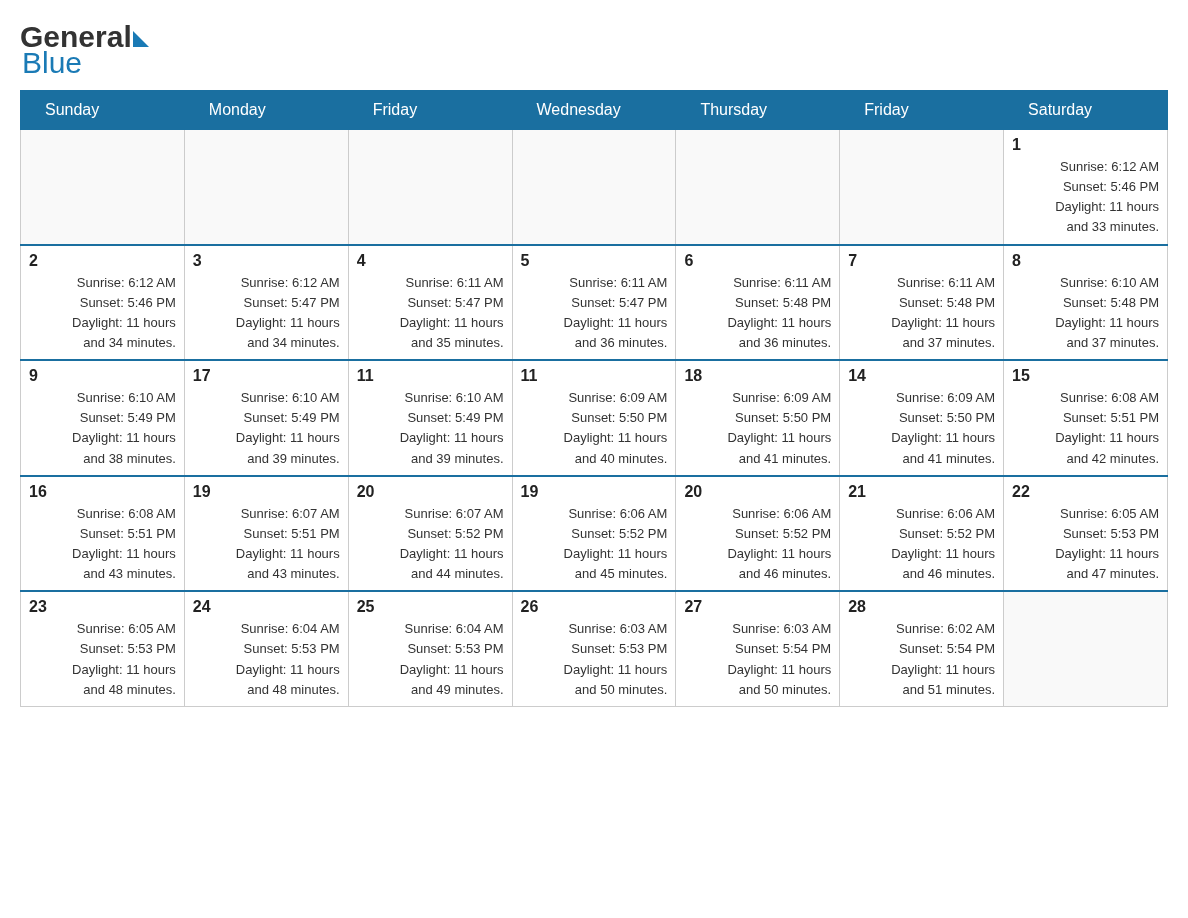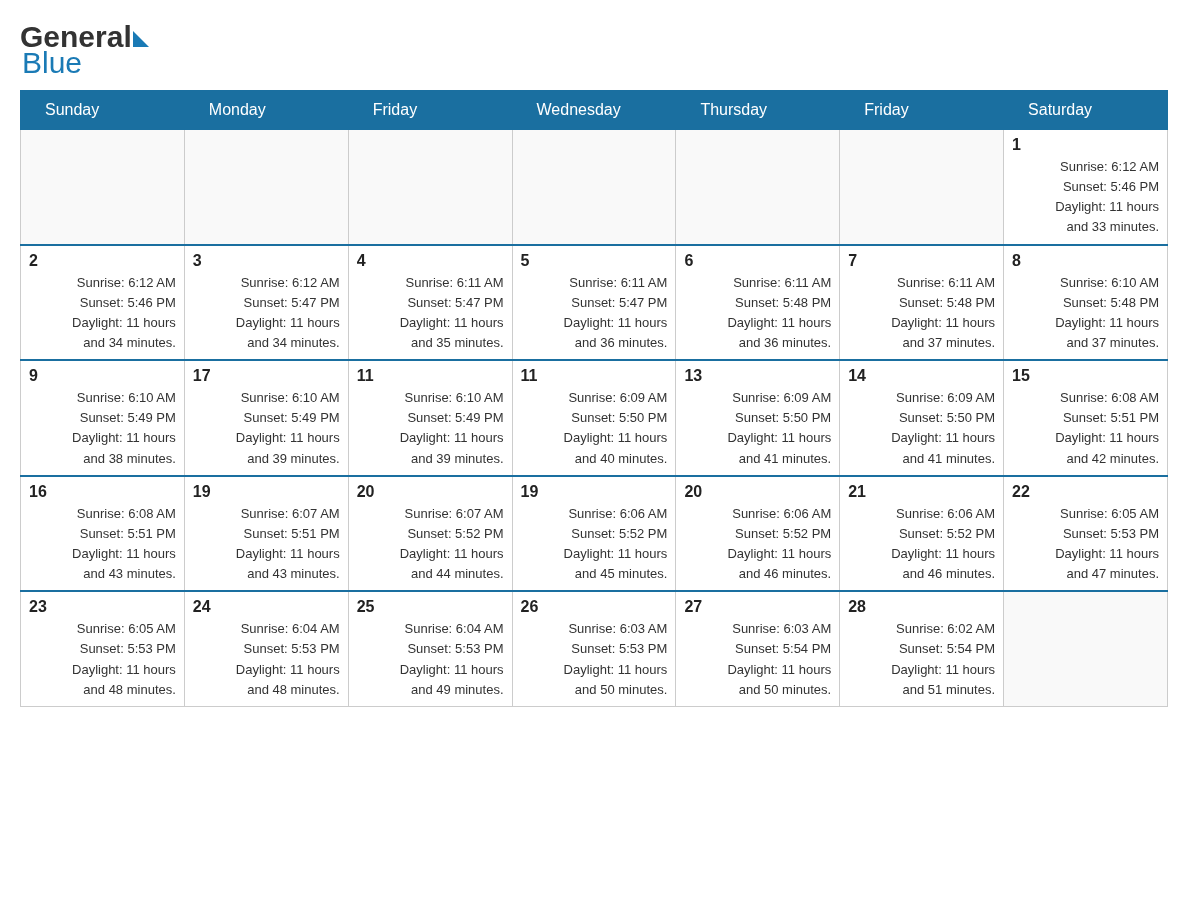--- a/index.html
+++ b/index.html
@@ -185,21 +185,21 @@
         </td>
         <td>
           <span class="day-number">11</span>
           <div class="day-info">Sunrise: 6:10 AM<br>Sunset: 5:49 PM<br>Daylight: 11 hours<br>and 39 minutes.</div>
         </td>
         <td>
           <span class="day-number">11</span>
           <div class="day-info">Sunrise: 6:09 AM<br>Sunset: 5:50 PM<br>Daylight: 11 hours<br>and 40 minutes.</div>
         </td>
         <td>
-          <span class="day-number">13</span>
+          <span class="day-number">18</span>
           <div class="day-info">Sunrise: 6:09 AM<br>Sunset: 5:50 PM<br>Daylight: 11 hours<br>and 41 minutes.</div>
         </td>
         <td>
           <span class="day-number">14</span>
           <div class="day-info">Sunrise: 6:09 AM<br>Sunset: 5:50 PM<br>Daylight: 11 hours<br>and 41 minutes.</div>
         </td>
         <td>
           <span class="day-number">15</span>
           <div class="day-info">Sunrise: 6:08 AM<br>Sunset: 5:51 PM<br>Daylight: 11 hours<br>and 42 minutes.</div>
         </td>

